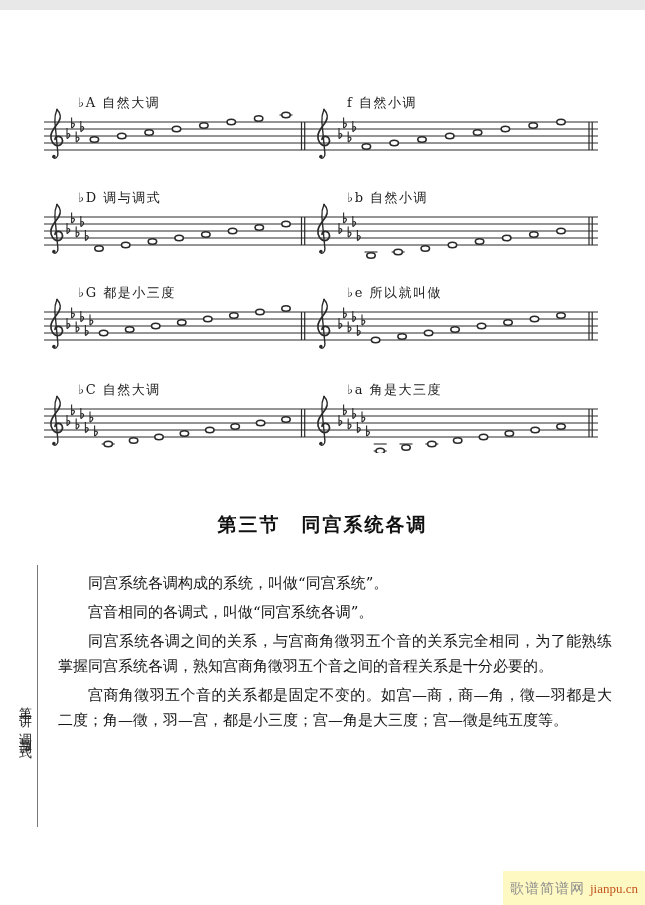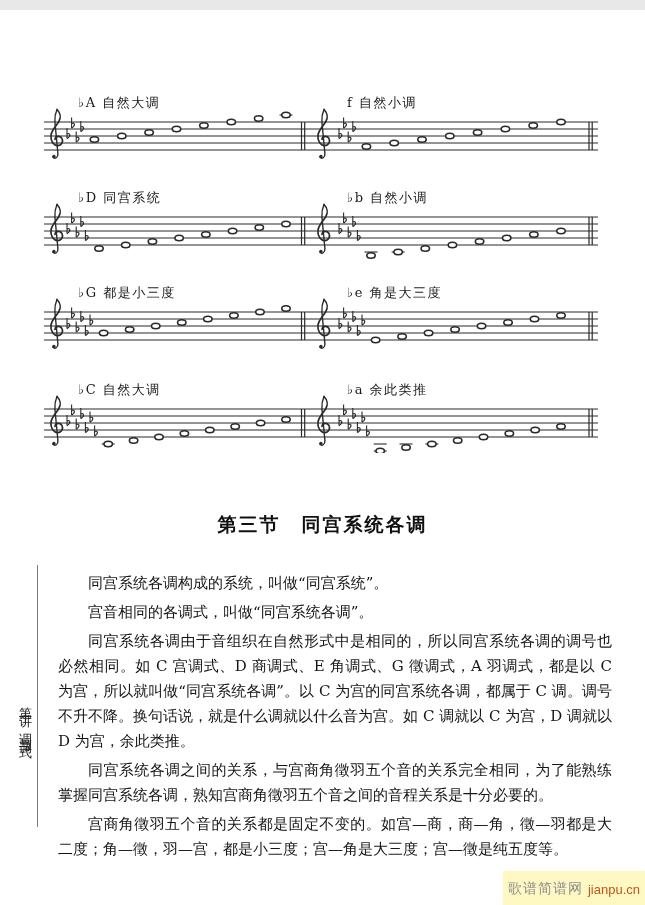--- a/index.html
+++ b/index.html
@@ -35,21 +35,21 @@
     font-size:13px;color:#222;
   }
   .side-text span{writing-mode:vertical-rl;letter-spacing:4px;}
   
   .watermark{
     position:absolute;right:0;top:861px;width:142px;height:36px;background:#fef9c3;
     display:flex;align-items:center;justify-content:center;gap:5px;
     font-size:14px;
   }
   .wm-name{color:#8d8d8d;letter-spacing:1px;}
-  .wm-url{color:#c4551e;font-family:Liberation Sans, sans-serif;font-size:13px;}
+  .wm-url{color:#c4551e;font-family:Liberation Serif, serif;font-size:13px;}
 </style>
 </head>
 <body>
 
 <div class="page">
 
   <div class="sys-label lab-l lt0">♭A 自然大调</div>
   <div class="sys-label lab-r lt0">f 自然小调</div>
   <svg class="staff-svg r0" viewBox="0 0 560 62">
       <line x1="2" y1="18" x2="556" y2="18" stroke="#2a2a2a" stroke-width="1"></line>
@@ -99,21 +99,21 @@
       <ellipse cx="380.00000000000006" cy="35.5" rx="4.2" ry="2.7" stroke="#2a2a2a" stroke-width="1.6" fill="#ffffff"></ellipse>
       <ellipse cx="407.80000000000007" cy="32" rx="4.2" ry="2.7" stroke="#2a2a2a" stroke-width="1.6" fill="#ffffff"></ellipse>
       <ellipse cx="435.6" cy="28.5" rx="4.2" ry="2.7" stroke="#2a2a2a" stroke-width="1.6" fill="#ffffff"></ellipse>
       <ellipse cx="463.40000000000003" cy="25" rx="4.2" ry="2.7" stroke="#2a2a2a" stroke-width="1.6" fill="#ffffff"></ellipse>
       <ellipse cx="491.20000000000005" cy="21.5" rx="4.2" ry="2.7" stroke="#2a2a2a" stroke-width="1.6" fill="#ffffff"></ellipse>
       <ellipse cx="519" cy="18" rx="4.2" ry="2.7" stroke="#2a2a2a" stroke-width="1.6" fill="#ffffff"></ellipse>
       <line x1="547" y1="18" x2="547" y2="46" stroke="#2a2a2a" stroke-width="1.2"></line>
       <line x1="550.2" y1="18" x2="550.2" y2="46" stroke="#2a2a2a" stroke-width="1.2"></line>
     </svg>
 
-  <div class="sys-label lab-l lt1">♭D 同宫系统</div>
+  <div class="sys-label lab-l lt1">♭D 调与调式</div>
   <div class="sys-label lab-r lt1">♭b 自然小调</div>
   <svg class="staff-svg r1" viewBox="0 0 560 62">
       <line x1="2" y1="18" x2="556" y2="18" stroke="#2a2a2a" stroke-width="1"></line>
       <line x1="2" y1="25" x2="556" y2="25" stroke="#2a2a2a" stroke-width="1"></line>
       <line x1="2" y1="32" x2="556" y2="32" stroke="#2a2a2a" stroke-width="1"></line>
       <line x1="2" y1="39" x2="556" y2="39" stroke="#2a2a2a" stroke-width="1"></line>
       <line x1="2" y1="46" x2="556" y2="46" stroke="#2a2a2a" stroke-width="1"></line>
       <g transform="translate(14,0)">
         <path d="M 1,5.5 C 4.5,9 5.2,14 2.6,18 C 0,22.2 -4.2,26 -5,31 C -5.8,36.5 -2.4,41.6 1.6,41.6 C 5.6,41.6 7.6,37.4 5.9,34.4 C 4.2,31.5 -0.6,31.8 -1,35.4" stroke="#2a2a2a" stroke-width="1.7" fill="none" stroke-linecap="round"></path>
         <path d="M 1,5.5 C -0.8,9.5 -1.4,13.8 -1.1,18 L 1.9,49.5 C 2.3,53.5 -1.3,55.6 -3.1,53.2" stroke="#2a2a2a" stroke-width="1.4" fill="none" stroke-linecap="round"></path>
@@ -162,21 +162,21 @@
       <ellipse cx="410.4285714285715" cy="46" rx="4.2" ry="2.7" stroke="#2a2a2a" stroke-width="1.6" fill="#ffffff"></ellipse>
       <ellipse cx="437.5714285714286" cy="42.5" rx="4.2" ry="2.7" stroke="#2a2a2a" stroke-width="1.6" fill="#ffffff"></ellipse>
       <ellipse cx="464.7142857142858" cy="39" rx="4.2" ry="2.7" stroke="#2a2a2a" stroke-width="1.6" fill="#ffffff"></ellipse>
       <ellipse cx="491.8571428571429" cy="35.5" rx="4.2" ry="2.7" stroke="#2a2a2a" stroke-width="1.6" fill="#ffffff"></ellipse>
       <ellipse cx="519" cy="32" rx="4.2" ry="2.7" stroke="#2a2a2a" stroke-width="1.6" fill="#ffffff"></ellipse>
       <line x1="547" y1="18" x2="547" y2="46" stroke="#2a2a2a" stroke-width="1.2"></line>
       <line x1="550.2" y1="18" x2="550.2" y2="46" stroke="#2a2a2a" stroke-width="1.2"></line>
     </svg>
 
   <div class="sys-label lab-l lt2">♭G 都是小三度</div>
-  <div class="sys-label lab-r lt2">♭e 角是大三度</div>
+  <div class="sys-label lab-r lt2">♭e 所以就叫做</div>
   <svg class="staff-svg r2" viewBox="0 0 560 62">
       <line x1="2" y1="18" x2="556" y2="18" stroke="#2a2a2a" stroke-width="1"></line>
       <line x1="2" y1="25" x2="556" y2="25" stroke="#2a2a2a" stroke-width="1"></line>
       <line x1="2" y1="32" x2="556" y2="32" stroke="#2a2a2a" stroke-width="1"></line>
       <line x1="2" y1="39" x2="556" y2="39" stroke="#2a2a2a" stroke-width="1"></line>
       <line x1="2" y1="46" x2="556" y2="46" stroke="#2a2a2a" stroke-width="1"></line>
       <g transform="translate(14,0)">
         <path d="M 1,5.5 C 4.5,9 5.2,14 2.6,18 C 0,22.2 -4.2,26 -5,31 C -5.8,36.5 -2.4,41.6 1.6,41.6 C 5.6,41.6 7.6,37.4 5.9,34.4 C 4.2,31.5 -0.6,31.8 -1,35.4" stroke="#2a2a2a" stroke-width="1.7" fill="none" stroke-linecap="round"></path>
         <path d="M 1,5.5 C -0.8,9.5 -1.4,13.8 -1.1,18 L 1.9,49.5 C 2.3,53.5 -1.3,55.6 -3.1,53.2" stroke="#2a2a2a" stroke-width="1.4" fill="none" stroke-linecap="round"></path>
         <circle cx="-2.1" cy="52.4" r="1.7" fill="#2a2a2a"></circle>
@@ -226,21 +226,21 @@
       <ellipse cx="413.05714285714294" cy="35.5" rx="4.2" ry="2.7" stroke="#2a2a2a" stroke-width="1.6" fill="#ffffff"></ellipse>
       <ellipse cx="439.5428571428572" cy="32" rx="4.2" ry="2.7" stroke="#2a2a2a" stroke-width="1.6" fill="#ffffff"></ellipse>
       <ellipse cx="466.02857142857147" cy="28.5" rx="4.2" ry="2.7" stroke="#2a2a2a" stroke-width="1.6" fill="#ffffff"></ellipse>
       <ellipse cx="492.51428571428573" cy="25" rx="4.2" ry="2.7" stroke="#2a2a2a" stroke-width="1.6" fill="#ffffff"></ellipse>
       <ellipse cx="519" cy="21.5" rx="4.2" ry="2.7" stroke="#2a2a2a" stroke-width="1.6" fill="#ffffff"></ellipse>
       <line x1="547" y1="18" x2="547" y2="46" stroke="#2a2a2a" stroke-width="1.2"></line>
       <line x1="550.2" y1="18" x2="550.2" y2="46" stroke="#2a2a2a" stroke-width="1.2"></line>
     </svg>
 
   <div class="sys-label lab-l lt3">♭C 自然大调</div>
-  <div class="sys-label lab-r lt3">♭a 余此类推</div>
+  <div class="sys-label lab-r lt3">♭a 角是大三度</div>
   <svg class="staff-svg r3" viewBox="0 0 560 62">
       <line x1="2" y1="18" x2="556" y2="18" stroke="#2a2a2a" stroke-width="1"></line>
       <line x1="2" y1="25" x2="556" y2="25" stroke="#2a2a2a" stroke-width="1"></line>
       <line x1="2" y1="32" x2="556" y2="32" stroke="#2a2a2a" stroke-width="1"></line>
       <line x1="2" y1="39" x2="556" y2="39" stroke="#2a2a2a" stroke-width="1"></line>
       <line x1="2" y1="46" x2="556" y2="46" stroke="#2a2a2a" stroke-width="1"></line>
       <g transform="translate(14,0)">
         <path d="M 1,5.5 C 4.5,9 5.2,14 2.6,18 C 0,22.2 -4.2,26 -5,31 C -5.8,36.5 -2.4,41.6 1.6,41.6 C 5.6,41.6 7.6,37.4 5.9,34.4 C 4.2,31.5 -0.6,31.8 -1,35.4" stroke="#2a2a2a" stroke-width="1.7" fill="none" stroke-linecap="round"></path>
         <path d="M 1,5.5 C -0.8,9.5 -1.4,13.8 -1.1,18 L 1.9,49.5 C 2.3,53.5 -1.3,55.6 -3.1,53.2" stroke="#2a2a2a" stroke-width="1.4" fill="none" stroke-linecap="round"></path>
         <circle cx="-2.1" cy="52.4" r="1.7" fill="#2a2a2a"></circle>
@@ -303,21 +303,20 @@
       <ellipse cx="519" cy="35.5" rx="4.2" ry="2.7" stroke="#2a2a2a" stroke-width="1.6" fill="#ffffff"></ellipse>
       <line x1="547" y1="18" x2="547" y2="46" stroke="#2a2a2a" stroke-width="1.2"></line>
       <line x1="550.2" y1="18" x2="550.2" y2="46" stroke="#2a2a2a" stroke-width="1.2"></line>
     </svg>
 
   <div class="sec-title">第三节　同宫系统各调</div>
 
   <div class="body-text">
     <p>同宫系统各调构成的系统，叫做“同宫系统”。</p>
     <p>宫音相同的各调式，叫做“同宫系统各调”。</p>
-    <p>同宫系统各调由于音组织在自然形式中是相同的，所以同宫系统各调的调号也必然相同。如 C 宫调式、D 商调式、E 角调式、G 徵调式，A 羽调式，都是以 C 为宫，所以就叫做“同宫系统各调”。以 C 为宫的同宫系统各调，都属于 C 调。调号不升不降。换句话说，就是什么调就以什么音为宫。如 C 调就以 C 为宫，D 调就以 D 为宫，余此类推。</p>
     <p>同宫系统各调之间的关系，与宫商角徵羽五个音的关系完全相同，为了能熟练掌握同宫系统各调，熟知宫商角徵羽五个音之间的音程关系是十分必要的。</p>
     <p>宫商角徵羽五个音的关系都是固定不变的。如宫—商，商—角，徵—羽都是大二度；角—徵，羽—宫，都是小三度；宫—角是大三度；宫—徵是纯五度等。</p>
   </div>
 
   <div class="side-rule"></div>
   <div class="side-text">
     <span>第十讲</span>
     <span>调与调式</span>
   </div>
 

